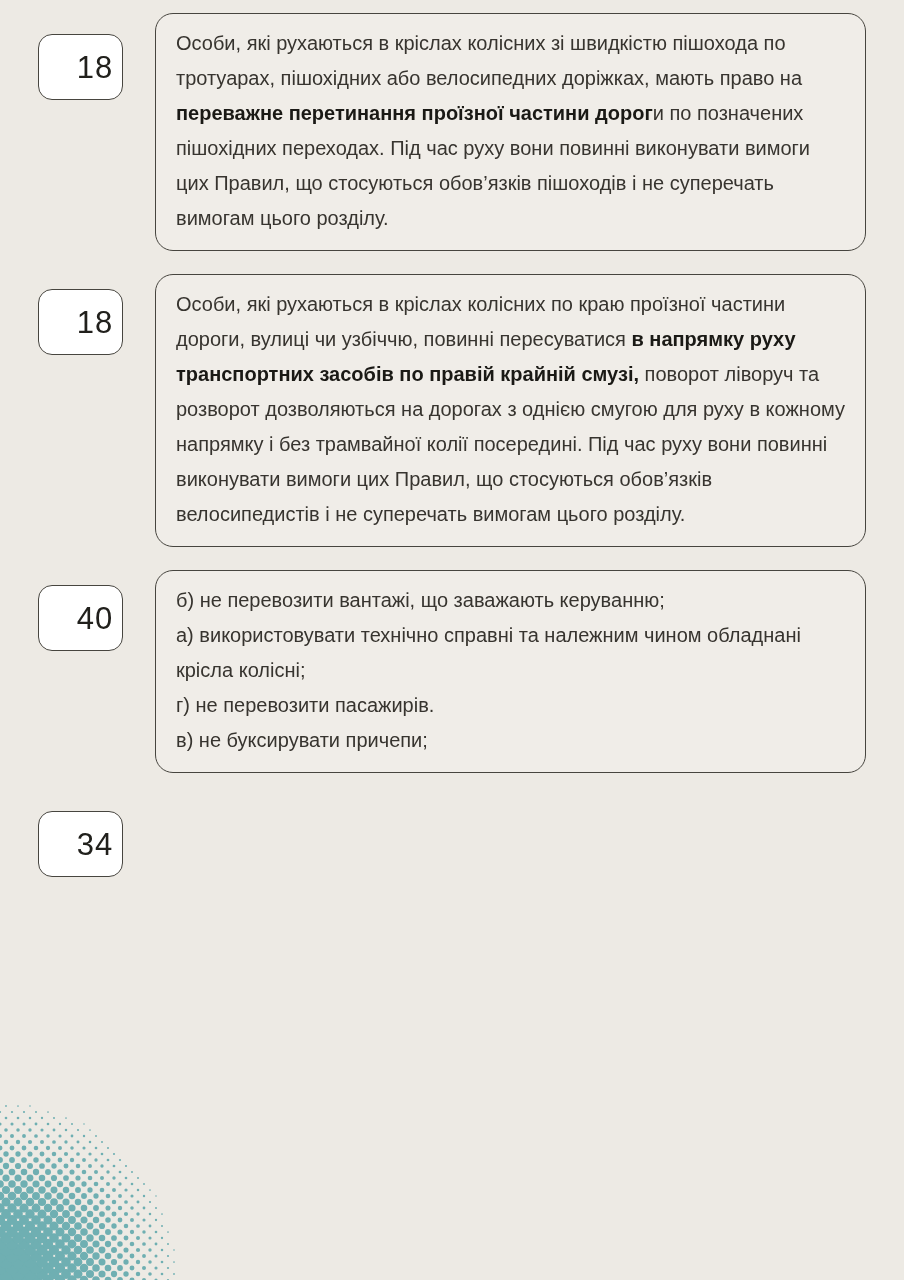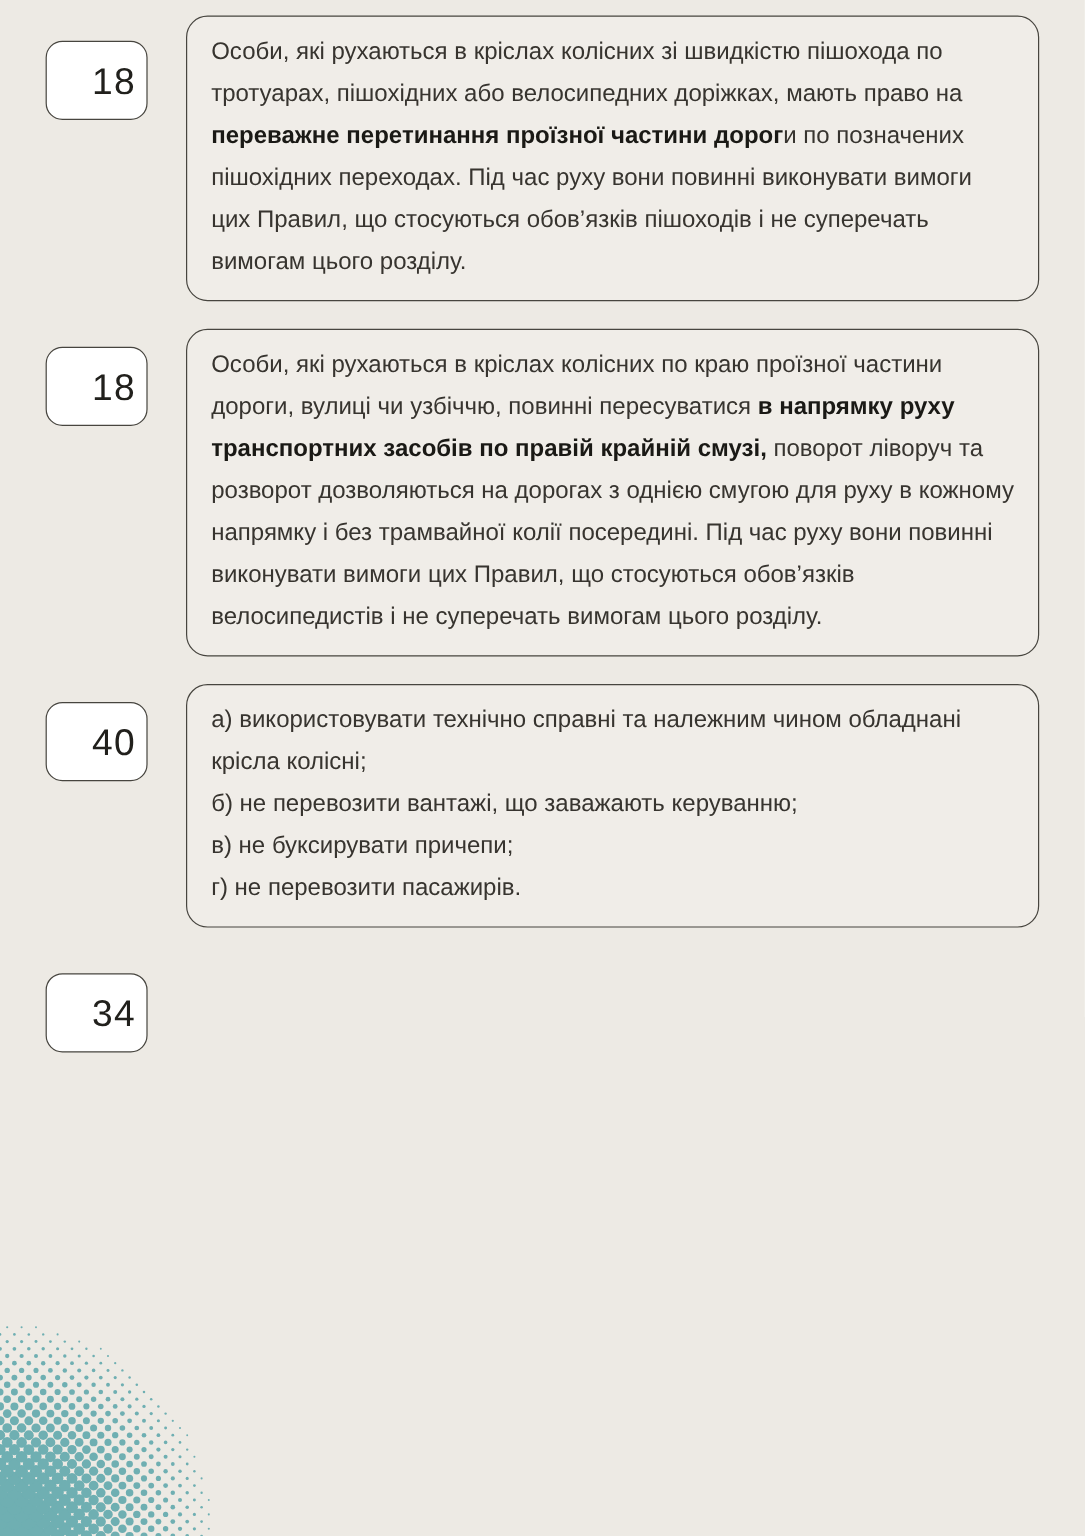--- a/index.html
+++ b/index.html
@@ -63,24 +63,24 @@
       <div class="card">
           <div class="para"><span class="r">Особи, які рухаються в кріслах колісних по краю проїзної частини дороги, вулиці чи узбіччю, повинні пересуватися </span><span class="b">в напрямку руху транспортних засобів по правій крайній смузі,</span><span class="r"> поворот ліворуч та розворот дозволяються на дорогах з однією смугою для руху в кожному напрямку і без трамвайної колії посередині. Під час руху вони повинні виконувати вимоги цих Правил, що стосуються обов’язків велосипедистів і не суперечать вимогам цього розділу.</span></div>
         </div>
     </section>
 
     <section class="rule">
       <div class="badge">
         <span>40</span>
       </div>
       <div class="card">
+          <div class="para"><span class="r">б) не перевозити вантажі, що заважають керуванню;</span></div>
           <div class="para"><span class="r">а) використовувати технічно справні та належним чином обладнані крісла колісні;</span></div>
-          <div class="para"><span class="r">б) не перевозити вантажі, що заважають керуванню;</span></div>
+          <div class="para"><span class="r">г) не перевозити пасажирів.</span></div>
           <div class="para"><span class="r">в) не буксирувати причепи;</span></div>
-          <div class="para"><span class="r">г) не перевозити пасажирів.</span></div>
         </div>
     </section>
 
     <section class="rule">
       <div class="badge">
         <span>34</span>
       </div>
     </section>
 
   </main>

